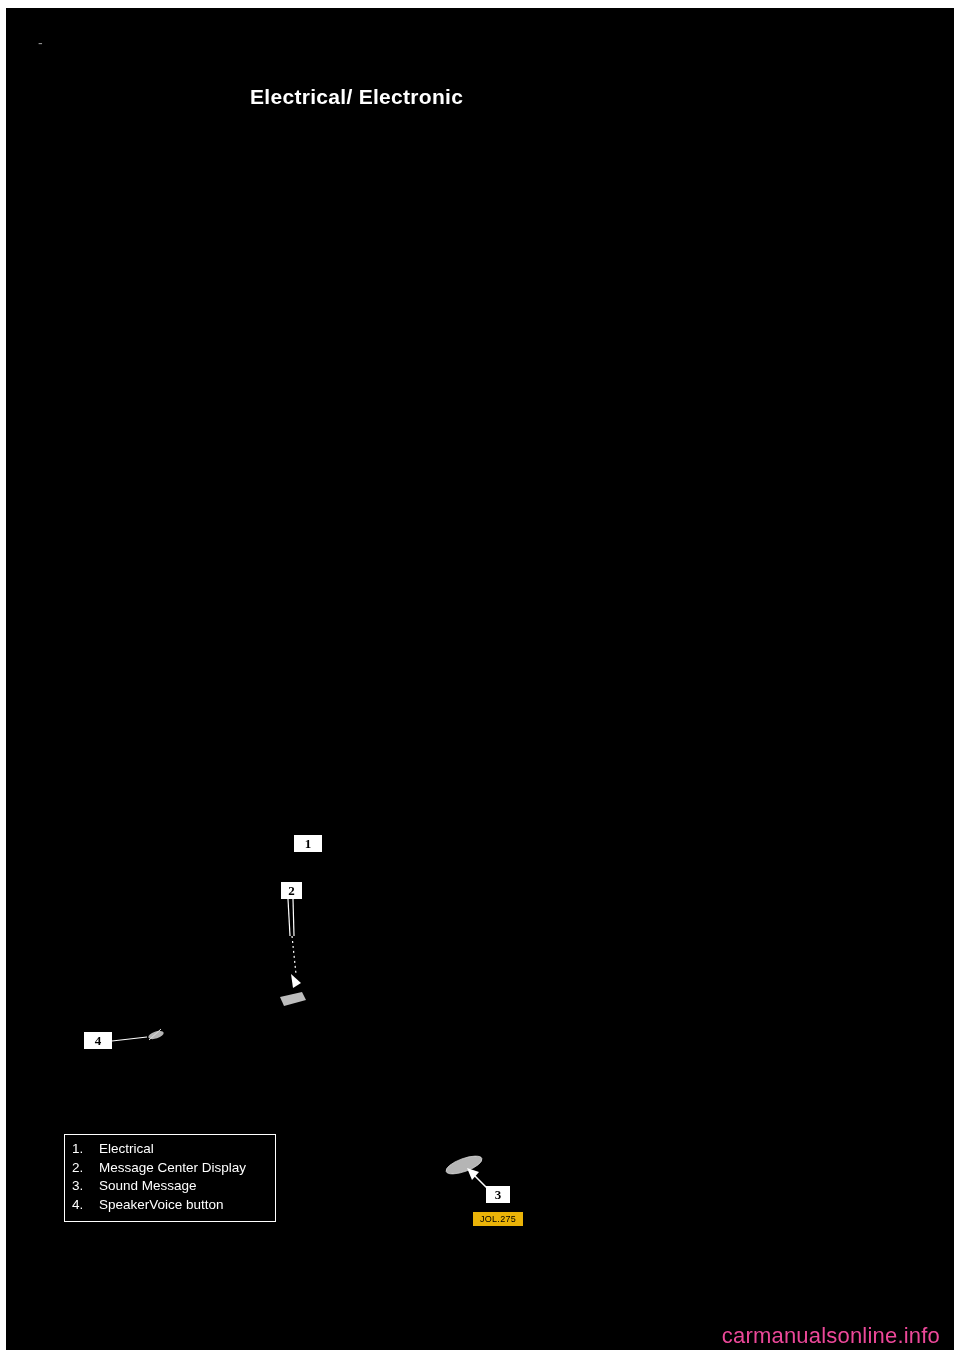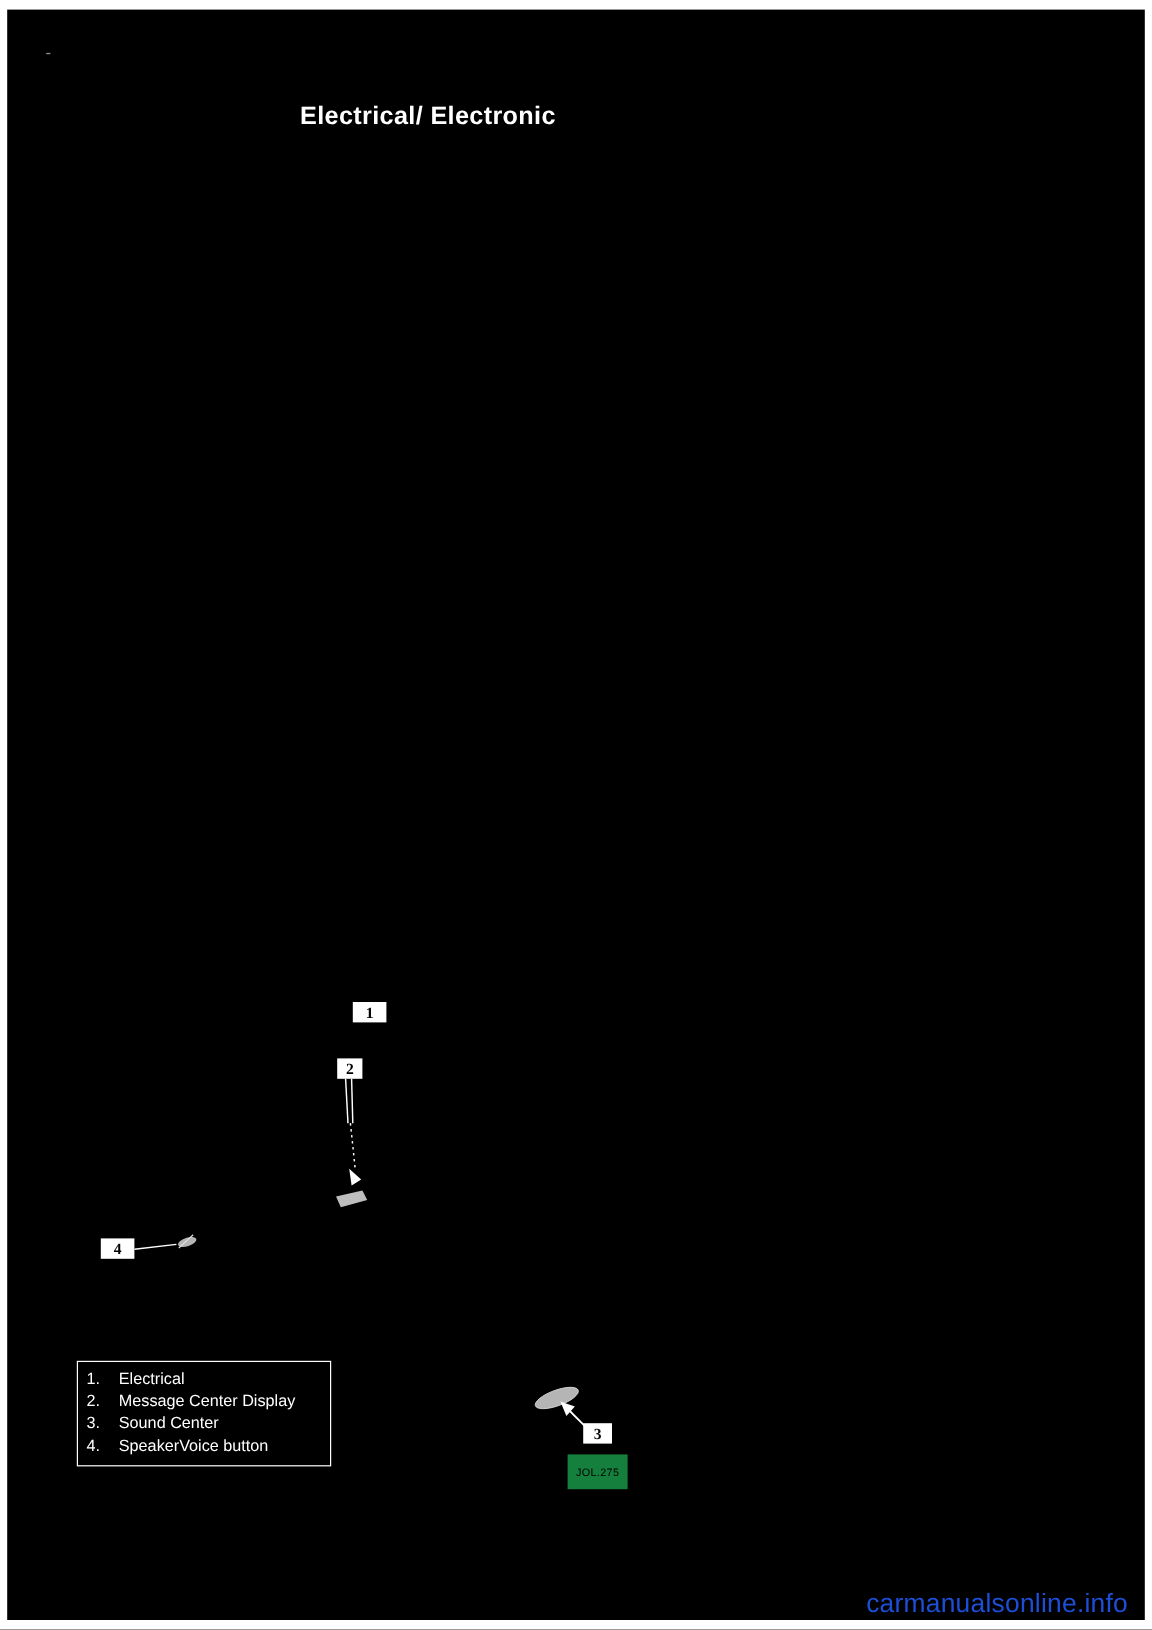--- a/index.html
+++ b/index.html
@@ -63,33 +63,33 @@
     background: #000000;
     color: #ffffff;
     font-size: 13.5px;
     padding: 5px 4px 0 7px;
   }
   .legend-row { display: flex; line-height: 18.5px; white-space: nowrap; }
   .legend-num { width: 27px; flex: 0 0 27px; }
   .fig-ref {
     position: absolute;
     left: 473px; top: 1212px;
-    width: 50px; height: 29px;
-    background: #15803d;
+    width: 50px; height: 14px;
+    background: #eab308;
     color: #000000;
     font-size: 9px;
     letter-spacing: 0.3px;
     display: flex;
     align-items: center;
     justify-content: center;
   }
   .watermark {
     position: absolute;
     right: 20px; top: 1323px;
-    color: #1d4ed8;
+    color: #ec4899;
     font-size: 22px;
     letter-spacing: 0.2px;
   }
 </style>
 </head>
 <body>
 
 <div class="sheet"></div>
 
 <div class="corner-mark">-</div>
@@ -129,21 +129,21 @@
   <div class="legend-row">
     <span class="legend-num">1.</span>
     <span class="legend-label">Electrical</span>
   </div>
   <div class="legend-row">
     <span class="legend-num">2.</span>
     <span class="legend-label">Message Center Display</span>
   </div>
   <div class="legend-row">
     <span class="legend-num">3.</span>
-    <span class="legend-label">Sound Center</span>
+    <span class="legend-label">Sound Message</span>
   </div>
   <div class="legend-row">
     <span class="legend-num">4.</span>
     <span class="legend-label">SpeakerVoice button</span>
   </div>
 </div>
 
 <div class="fig-ref">JOL.275</div>
 
 <div class="watermark">carmanualsonline.info</div>

